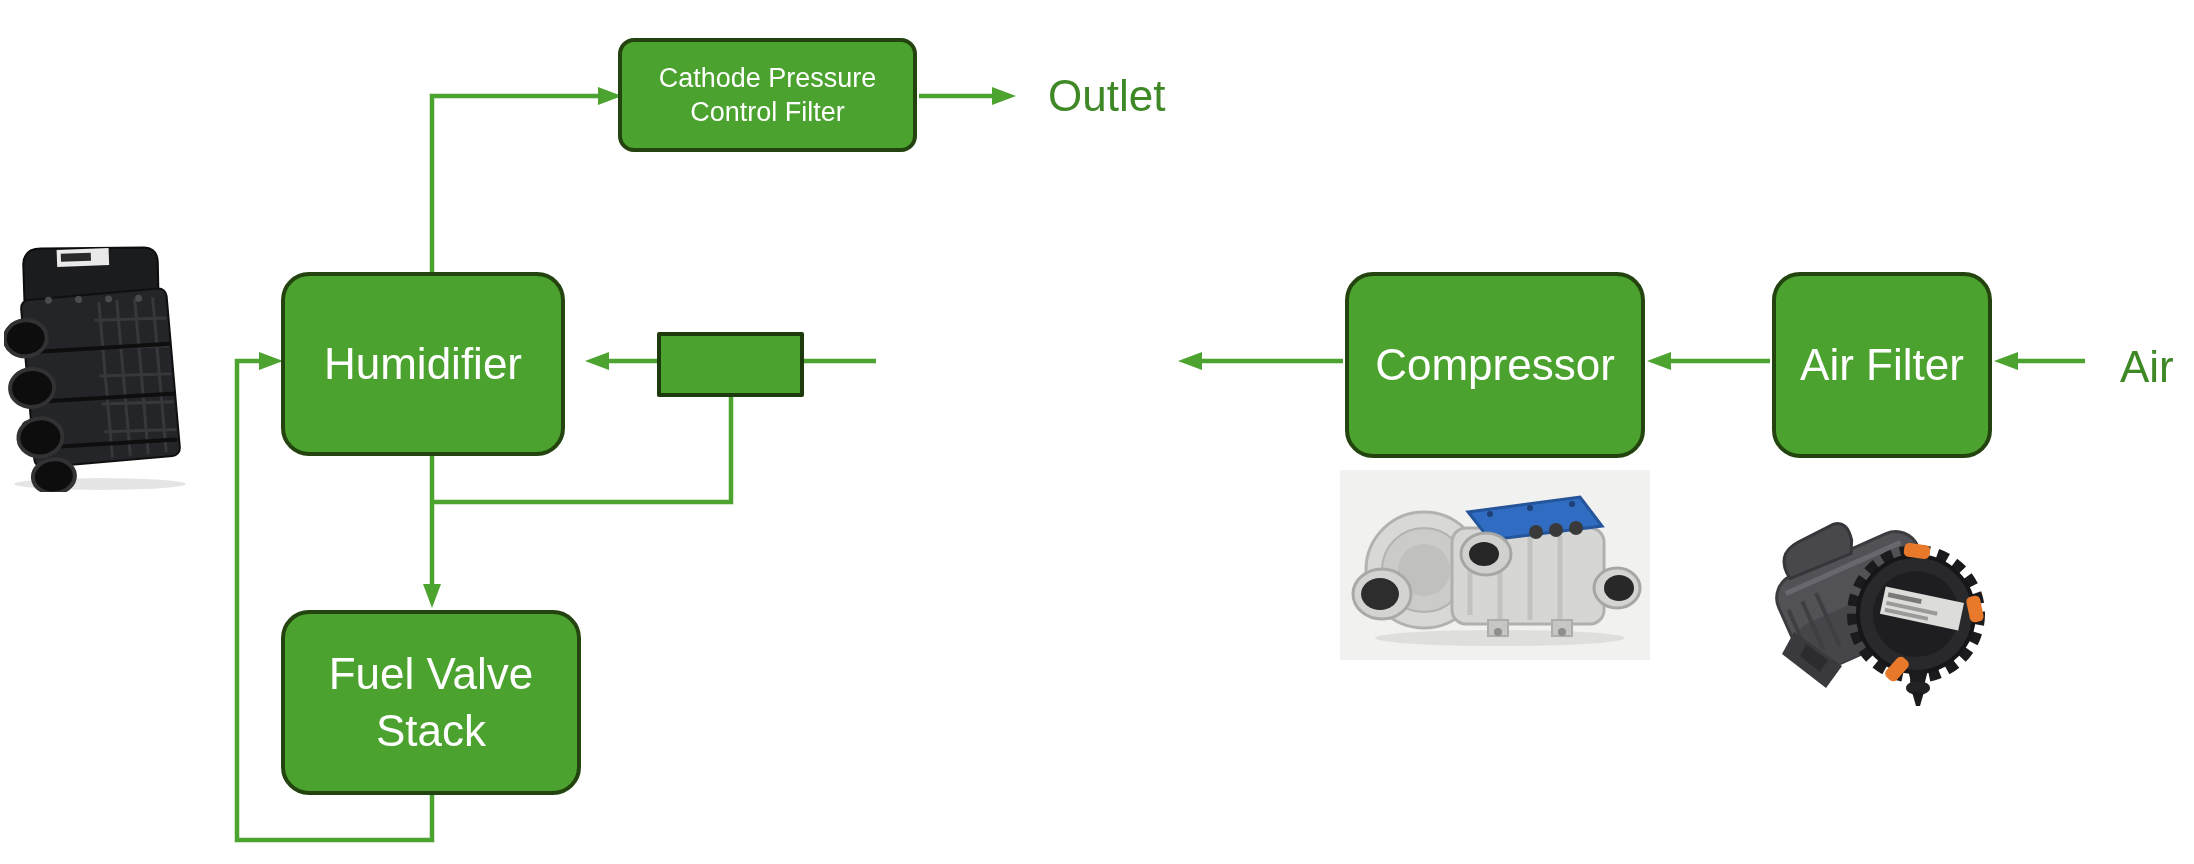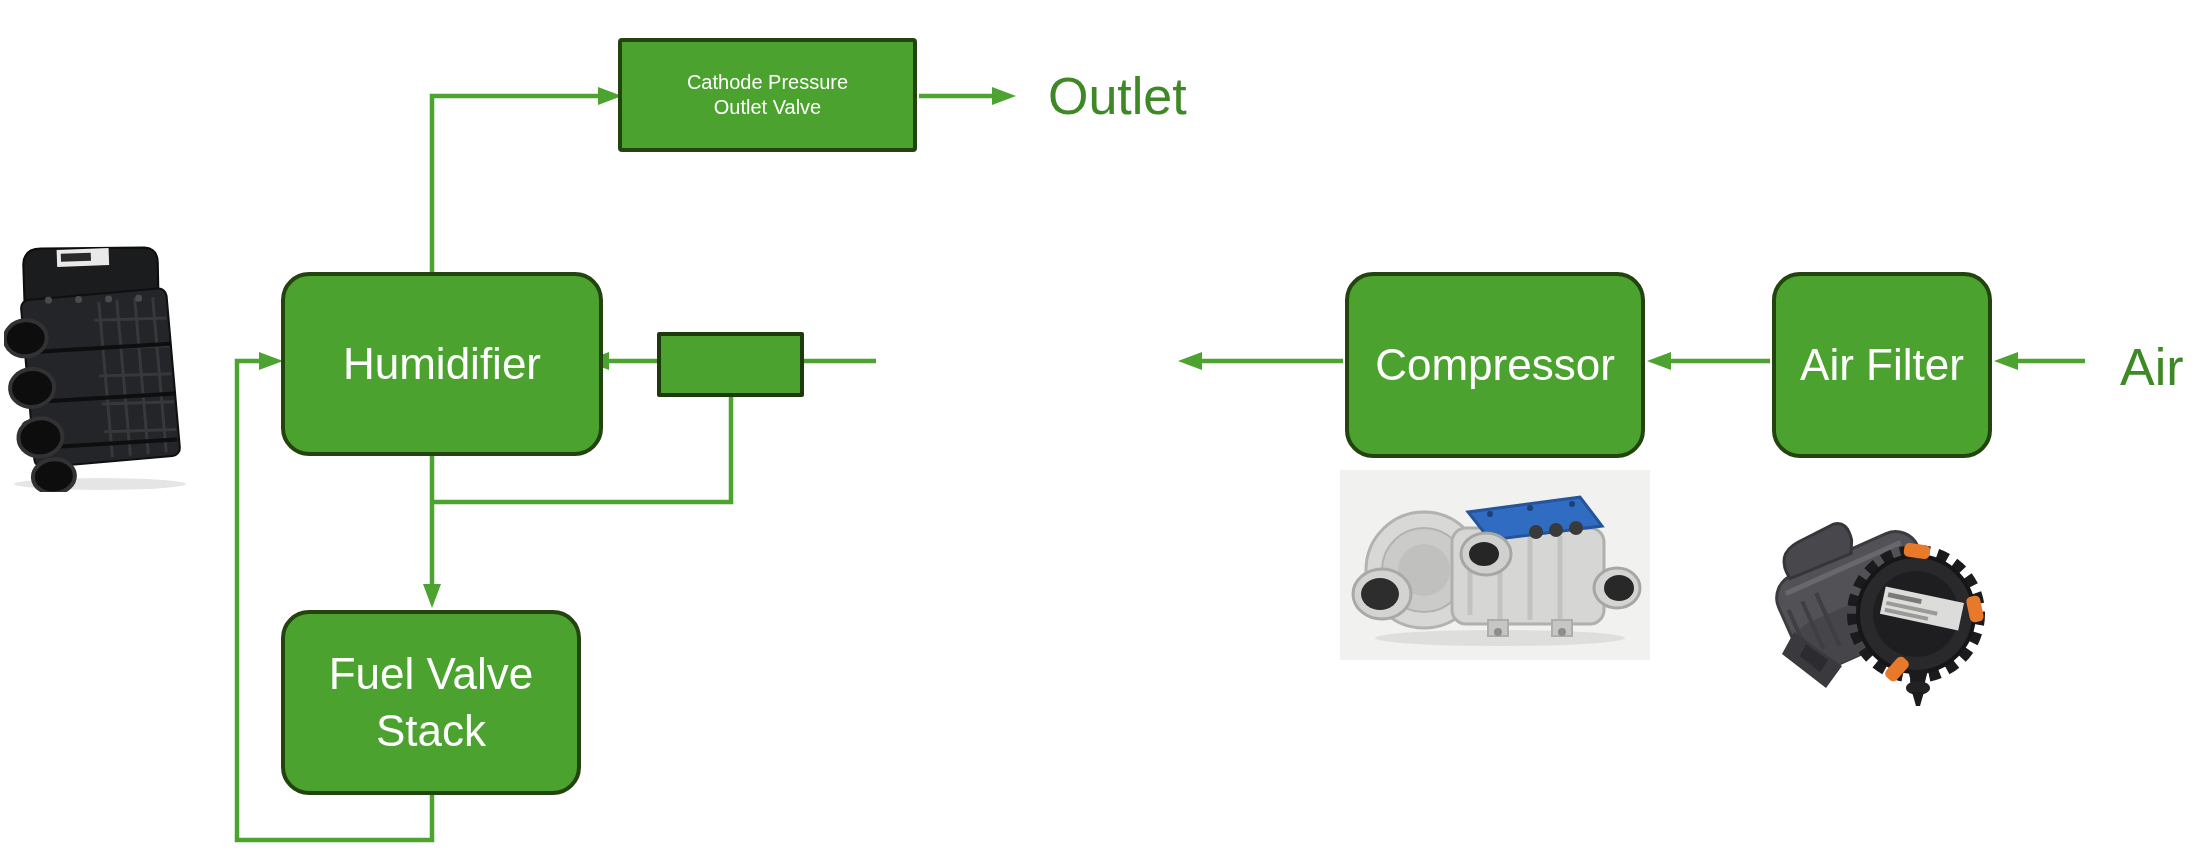--- a/index.html
+++ b/index.html
@@ -18,26 +18,26 @@
     display:flex;
     flex-direction:column;
     align-items:center;
     justify-content:center;
     color:#ffffff;
     text-align:center;
     box-sizing:border-box;
     line-height:1.22;
   }
   .node.big{font-size:44px;}
-  .node.valve{border-radius:4px;font-size:20px;line-height:1.26;}
+  .node.valve{border-radius:16px;font-size:27px;line-height:1.26;}
   .node.bypass{border-radius:2px;border-color:#1C3A0C;}
   .flow-label{
     position:absolute;
     color:#3E8826;
-    font-size:52px;
+    font-size:44px;
     line-height:44px;
     white-space:nowrap;
   }
   #connectors{position:absolute;left:0;top:0;pointer-events:none;}
   #connectors path{fill:none;stroke:#4DA32F;stroke-width:4.5;}
   #connectors polygon{fill:#4DA32F;stroke:none;}
   .photo{position:absolute;}
 </style>
 </head>
 <body>
@@ -70,24 +70,24 @@
 
     <path d="M432,456 L432,586"></path>
     <polygon points="432,608 423,584 441,584"></polygon>
 
     <path d="M432,795 L432,840 L237,840 L237,361 L261,361"></path>
     <polygon points="283,361 259,352 259,370"></polygon>
   </svg>
 
   <div class="node valve" style="left:618px;top:38px;width:299px;height:114px;">
     <span>Cathode Pressure</span>
-    <span>Outlet Valve</span>
-  </div>
-
-  <div class="node big" style="left:281px;top:272px;width:322px;height:184px;">
+    <span>Control Filter</span>
+  </div>
+
+  <div class="node big" style="left:281px;top:272px;width:284px;height:184px;">
     <span>Humidifier</span>
   </div>
 
   <div class="node bypass" style="left:657px;top:332px;width:147px;height:65px;"></div>
 
 
   <div class="node big" style="left:1345px;top:272px;width:300px;height:186px;justify-content:center;">
     <span>Compressor</span>
   </div>
 

